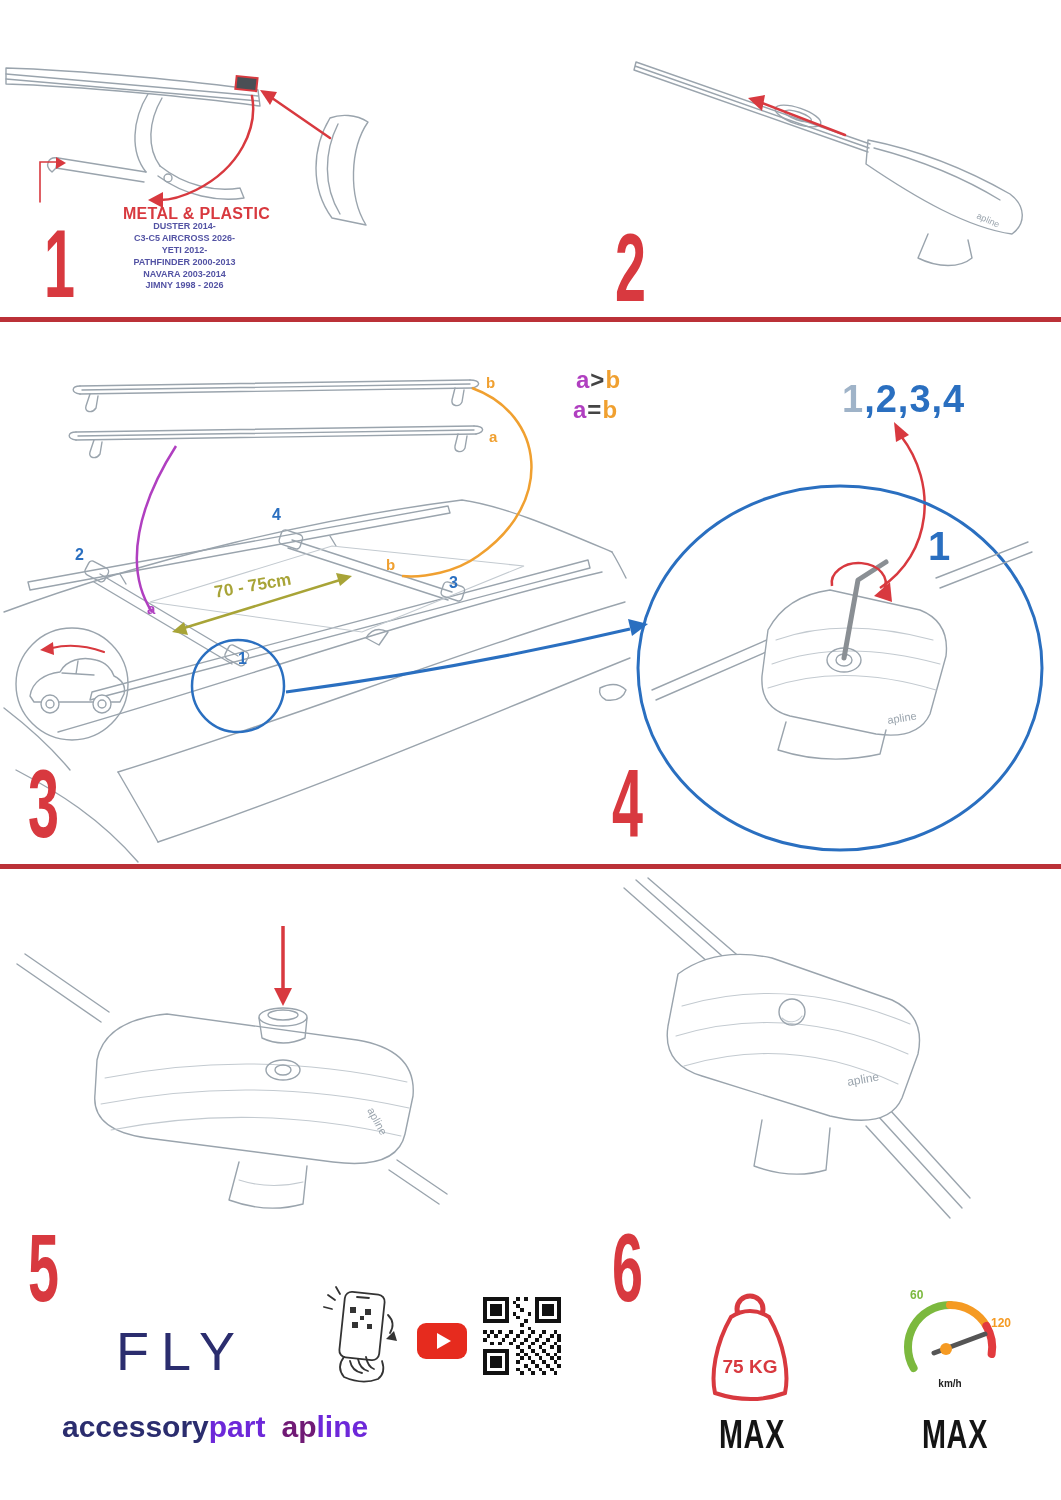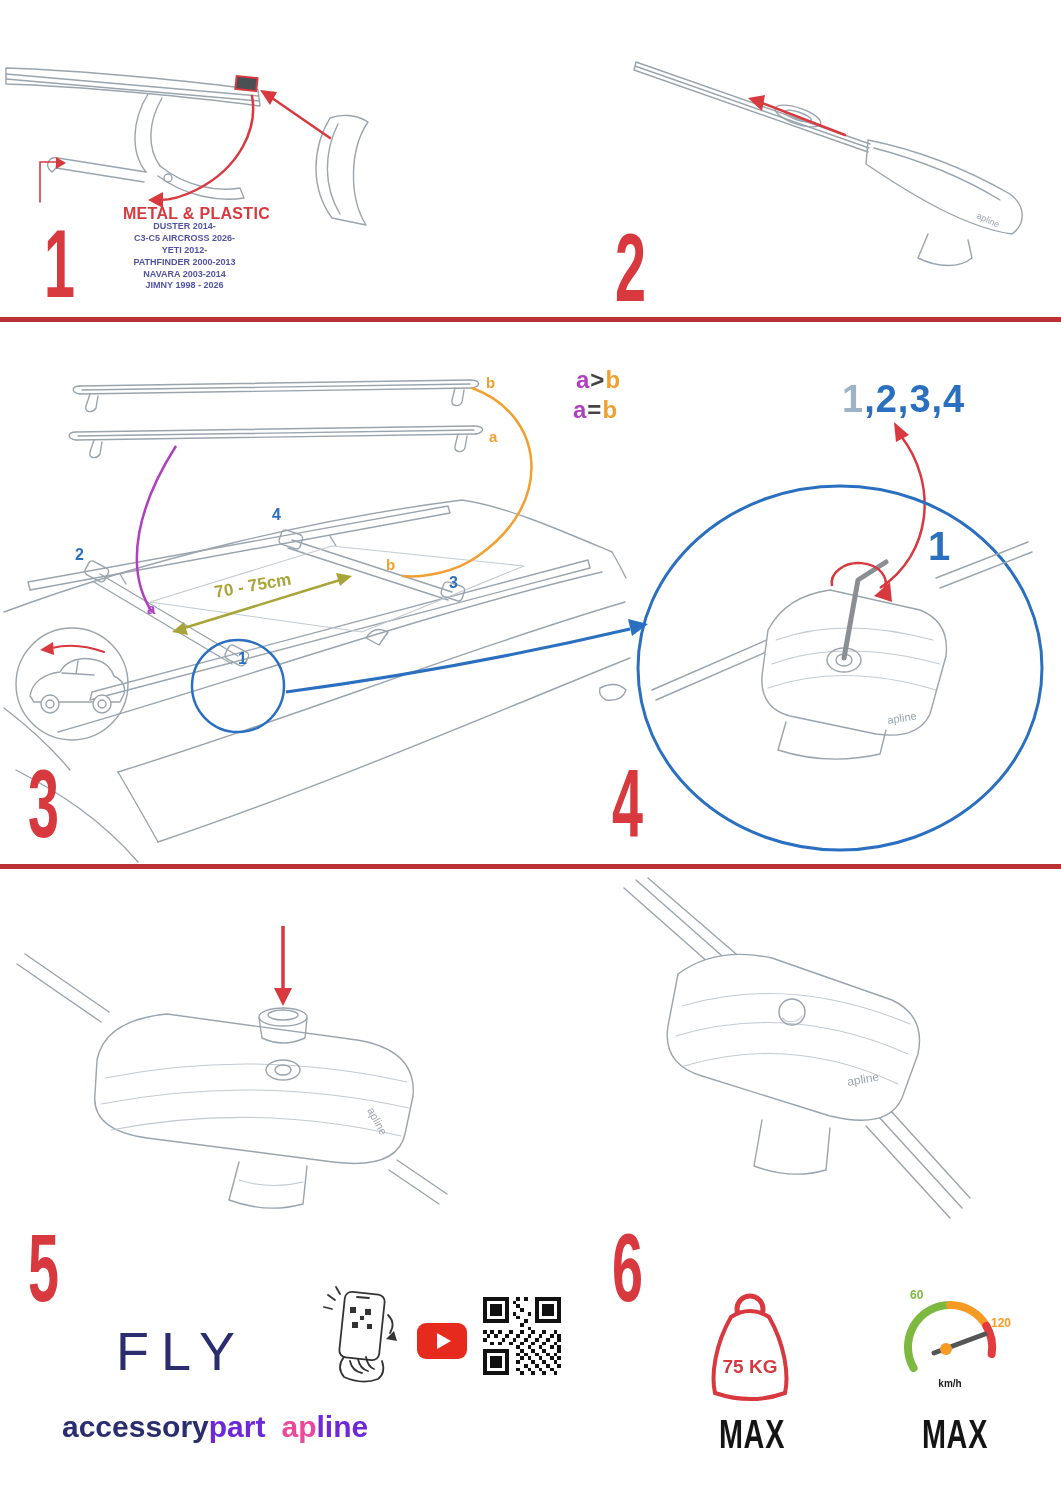--- a/index.html
+++ b/index.html
@@ -19,21 +19,21 @@
   .lbl{position:absolute;font-weight:700;}
   .purple{color:#b03fc0;} .orange{color:#f0a030;} .blue{color:#2a6fc0;} .op{color:#444;} .graynum{color:#9fb3c8;}
   .rule{position:absolute;font-weight:700;font-size:24px;letter-spacing:1px;}
   .seq{position:absolute;left:842px;top:378px;font-weight:700;font-size:38px;letter-spacing:1px;}
   .callout1{position:absolute;left:928px;top:524px;font-weight:700;font-size:40px;color:#2a6fc0;}
   .distance{position:absolute;left:213px;top:583px;color:#a8a437;font-weight:700;font-size:17px;
             transform:rotate(-10deg);transform-origin:left top;}
   .fly{position:absolute;left:116px;top:1320px;font-size:54px;font-weight:400;
        color:#2b2d6e;letter-spacing:12px;}
   .brandline{position:absolute;left:62px;top:1410px;font-size:30px;font-weight:700;color:#2b2d6e;}
-  .brandline .red{color:#6d28d9;} .brandline .dark{color:#ec4899;}
+  .brandline .red{color:#6d28d9;} .brandline .dark{color:#701a75;}
   .brandline .gap{display:inline-block;width:16px;}
   .max{position:absolute;width:100px;text-align:center;color:#141414;font-size:40px;
        font-weight:700;transform:scaleX(.72);transform-origin:center top;letter-spacing:1px;}
 </style>
 </head>
 <body>
 
 <div class="page">
 
   <svg style="left:0;top:28px" width="440" height="300" viewBox="0 0 440 300">

